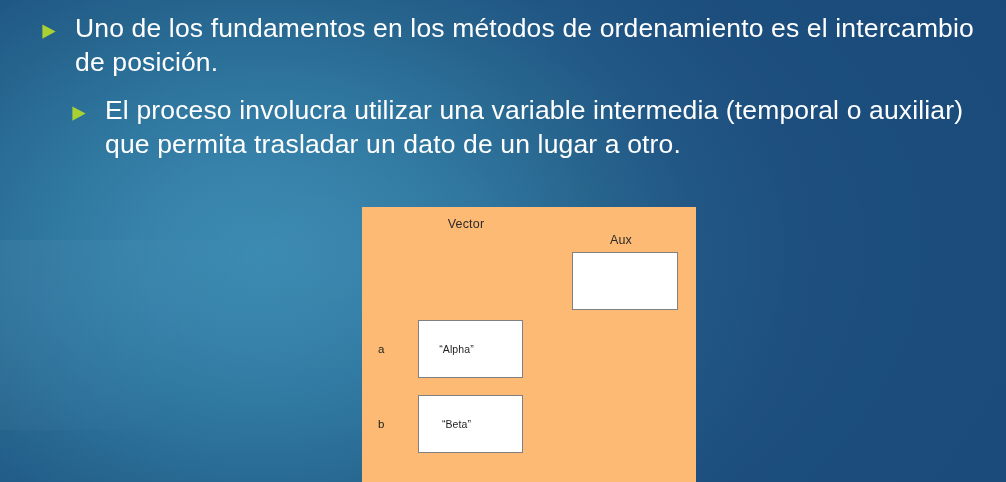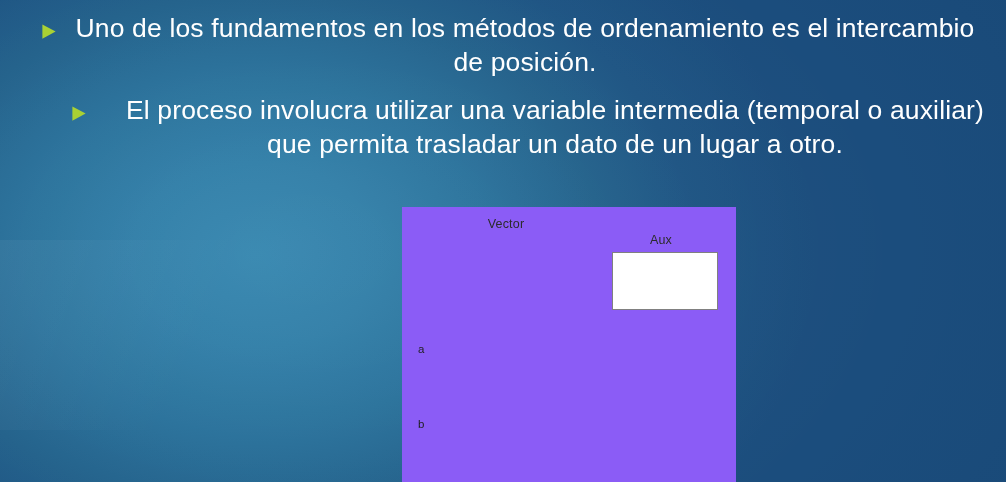--- a/index.html
+++ b/index.html
@@ -80,33 +80,31 @@
 
   .bullet-text {
     color: #ffffff;
     font-family: "Liberation Sans", sans-serif;
     font-size: 26.5px;
     line-height: 34px;
     font-weight: 300;
     letter-spacing: 0.15px;
     max-width: 900px;
     text-rendering: optimizeLegibility;
-    text-align: center;
   }
 
   
   #diagram-panel {
     position: absolute;
     left: 362px;
     top: 207px;
     width: 334px;
     height: 275px;
-    background: #8b5cf6;
+    background: #fdba74;
     overflow: hidden;
-    margin-left: 40px;
   }
 
   .col-header {
     position: absolute;
     font-family: "Liberation Sans", sans-serif;
     font-size: 12.5px;
     color: #2b2b2b;
     letter-spacing: 0.2px;
     text-align: center;
     white-space: nowrap;
@@ -178,17 +176,23 @@
   <div class="col-header" id="hdr-vector">Vector</div>
 
   <div class="col-header" id="hdr-aux">Aux</div>
 
   <div class="var-box" id="box-aux">
     <span class="val"></span>
   </div>
 
   <div class="row-label" id="label-a">a</div>
 
+  <div class="var-box" id="box-a">
+    <span class="val">“Alpha”</span>
+  </div>
 
   <div class="row-label" id="label-b">b</div>
 
+  <div class="var-box" id="box-b">
+    <span class="val">“Beta”</span>
+  </div>
 
 </div>
 
 </body></html>

